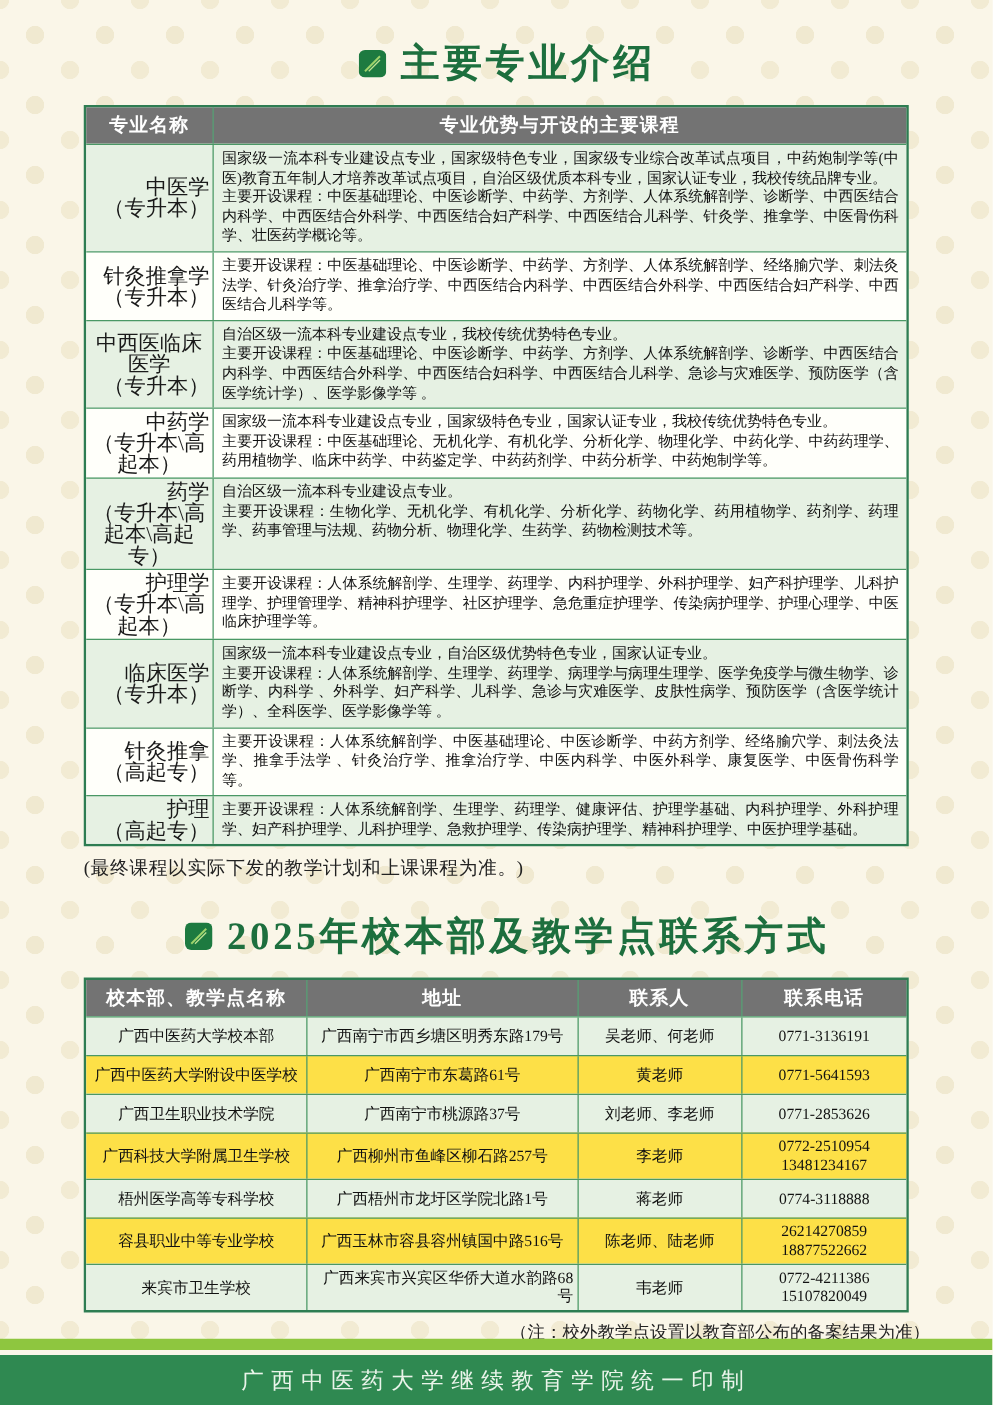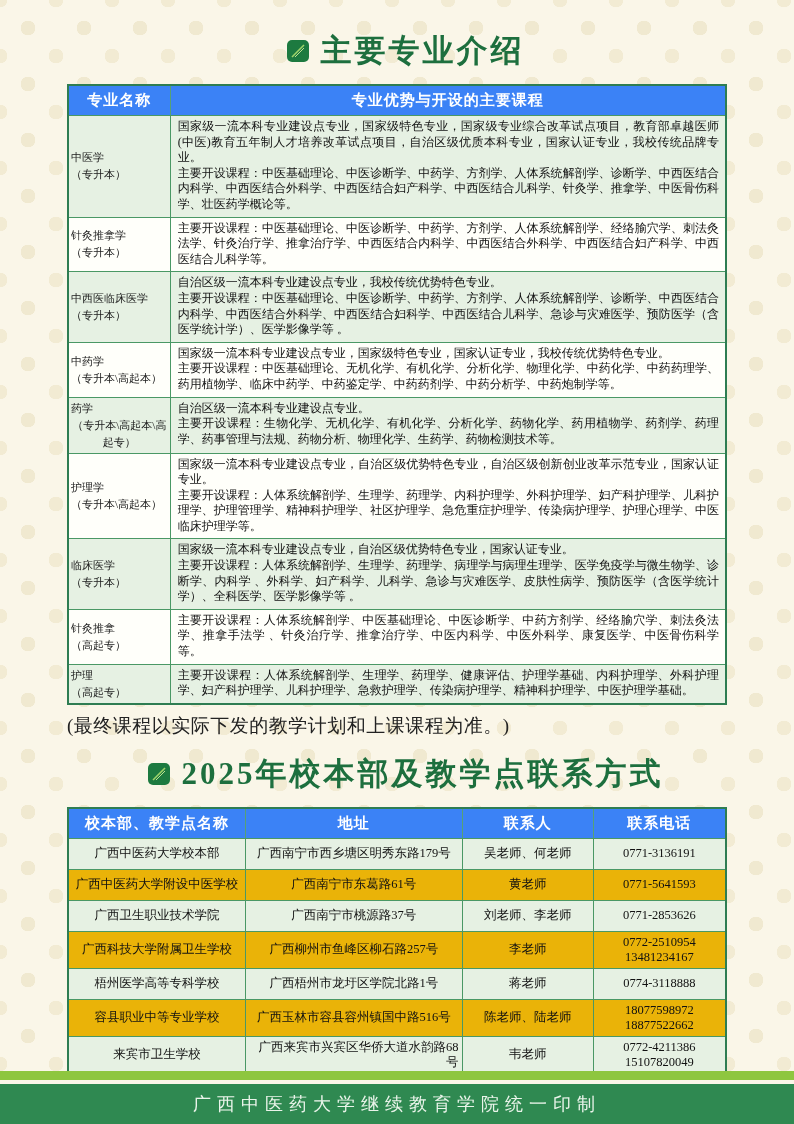--- a/index.html
+++ b/index.html
@@ -23,49 +23,49 @@
   .section-title {
     display:flex; align-items:center; justify-content:center;
     gap:12px; color:#1d6f3e; font-weight:bold;
     margin-bottom:12px;
   }
   .section-title .title-text { font-size:31px; letter-spacing:3px; }
   .leaf-icon { display:inline-block; width:22px; height:22px; }
 
   
   .gtable { width:660px; border:2px solid #2e7d52; background:#fdfdf6; }
-  .thead { display:flex; background:#3b82f6; color:#fff;
+  .thead { display:flex; background:#737373; color:#fff;
     font-family:"Liberation Sans","DejaVu Sans",sans-serif; font-weight:bold; }
   .th { display:flex; align-items:center; justify-content:center;
     padding:5px 4px; font-size:15px; letter-spacing:1px;
     border-right:1px solid #57a175; }
   .th:last-child { border-right:none; }
 
   
   .t1-col-name { width:15.5%; }
   .t1-col-desc { width:84.5%;text-align:right; }
   .t1-row { display:flex; border-top:1px solid #4a9865; background:#fffffa; }
   .t1-row.alt { background:#e6f1e3; }
   .t1-name { width:15.5%; border-right:1px solid #4a9865;
-    display:flex; flex-direction:column; align-items:flex-start; justify-content:center;
-    text-align:center; font-size:11px; line-height:17px; padding:2px; color:#1a1a1a; }
+    display:flex; flex-direction:column; align-items:flex-end; justify-content:center;
+    text-align:center; font-size:17px; line-height:17px; padding:2px; color:#1a1a1a; }
   .t1-desc { width:84.5%; padding:3px 6px 4px 7px; font-size:12px;
     line-height:15.6px; text-align:justify; color:#111; }
   .t1-desc .dline { margin:0; }
 
-  .note1 { margin-top:8px; font-size:19px; color:#222; letter-spacing:0.5px; }
-
-  .section2-title { margin-top:14px; }
+  .note1 { margin-top:8px; font-size:15px; color:#222; letter-spacing:0.5px; }
+
+  .section2-title { margin-top:24px; }
 
   
   .t2-col-name { width:27%; }
   .t2-col-addr { width:33%; }
   .t2-col-contact { width:20%; }
   .t2-col-phone { width:20%; }
-  .t2-row { display:flex; border-top:1px solid #4a9865; background:#eab308; min-height:31px; }
+  .t2-row { display:flex; border-top:1px solid #4a9865; background:#fde047; min-height:31px; }
   .t2-row.alt { background:#e6f1e3; }
   .t2-cell { display:flex; flex-direction:column; align-items:center; justify-content:center;
     text-align:right; padding:3px 3px; font-size:12.5px; line-height:15px;
     border-right:1px solid #4a9865; color:#111; }
   .t2-cell:last-child { border-right:none; }
 
   .note2 { margin-top:7px; font-size:14px; color:#222; text-align:right; }
 
   
   .bottom { position:absolute; left:0; right:0; bottom:0; }
@@ -97,21 +97,21 @@
         <div class="th t1-col-name">专业名称</div>
         <div class="th t1-col-desc">专业优势与开设的主要课程</div>
       </div>
       <div id="t1-body">
           <div class="t1-row alt">
             <div class="t1-name">
               <div class="mname">中医学</div>
               <div class="mlevel">（专升本）</div>
             </div>
             <div class="t1-desc">
-              <div class="dline">国家级一流本科专业建设点专业，国家级特色专业，国家级专业综合改革试点项目，教育部卓越医师(中医)教育五年制人才培养改革试点项目，自治区级优质本科专业，国家认证专业，我校传统品牌专业。</div>
+              <div class="dline">国家级一流本科专业建设点专业，国家级特色专业，国家级专业综合改革试点项目，中药炮制学等(中医)教育五年制人才培养改革试点项目，自治区级优质本科专业，国家认证专业，我校传统品牌专业。</div>
               <div class="dline">主要开设课程：中医基础理论、中医诊断学、中药学、方剂学、人体系统解剖学、诊断学、中西医结合内科学、中西医结合外科学、中西医结合妇产科学、中西医结合儿科学、针灸学、推拿学、中医骨伤科学、壮医药学概论等。</div>
             </div>
           </div>
           <div class="t1-row">
             <div class="t1-name">
               <div class="mname">针灸推拿学</div>
               <div class="mlevel">（专升本）</div>
             </div>
             <div class="t1-desc">
               <div class="dline">主要开设课程：中医基础理论、中医诊断学、中药学、方剂学、人体系统解剖学、经络腧穴学、刺法灸法学、针灸治疗学、推拿治疗学、中西医结合内科学、中西医结合外科学、中西医结合妇产科学、中西医结合儿科学等。</div>
@@ -146,21 +146,20 @@
               <div class="dline">自治区级一流本科专业建设点专业。</div>
               <div class="dline">主要开设课程：生物化学、无机化学、有机化学、分析化学、药物化学、药用植物学、药剂学、药理学、药事管理与法规、药物分析、物理化学、生药学、药物检测技术等。</div>
             </div>
           </div>
           <div class="t1-row">
             <div class="t1-name">
               <div class="mname">护理学</div>
               <div class="mlevel">（专升本\高起本）</div>
             </div>
             <div class="t1-desc">
-              <div class="dline">国家级一流本科专业建设点专业，自治区级优势特色专业，自治区级创新创业改革示范专业，国家认证专业。</div>
               <div class="dline">主要开设课程：人体系统解剖学、生理学、药理学、内科护理学、外科护理学、妇产科护理学、儿科护理学、护理管理学、精神科护理学、社区护理学、急危重症护理学、传染病护理学、护理心理学、中医临床护理学等。</div>
             </div>
           </div>
           <div class="t1-row alt">
             <div class="t1-name">
               <div class="mname">临床医学</div>
               <div class="mlevel">（专升本）</div>
             </div>
             <div class="t1-desc">
               <div class="dline">国家级一流本科专业建设点专业，自治区级优势特色专业，国家认证专业。</div>
@@ -248,21 +247,21 @@
             <div class="t2-cell t2-col-contact">蒋老师</div>
             <div class="t2-cell t2-col-phone">
               <div class="phone-line">0774-3118888</div>
             </div>
           </div>
           <div class="t2-row">
             <div class="t2-cell t2-col-name">容县职业中等专业学校</div>
             <div class="t2-cell t2-col-addr">广西玉林市容县容州镇国中路516号</div>
             <div class="t2-cell t2-col-contact">陈老师、陆老师</div>
             <div class="t2-cell t2-col-phone">
-              <div class="phone-line">18077598972</div>
+              <div class="phone-line">26214270859</div>
               <div class="phone-line">18877522662</div>
             </div>
           </div>
           <div class="t2-row alt">
             <div class="t2-cell t2-col-name">来宾市卫生学校</div>
             <div class="t2-cell t2-col-addr">广西来宾市兴宾区华侨大道水韵路68号</div>
             <div class="t2-cell t2-col-contact">韦老师</div>
             <div class="t2-cell t2-col-phone">
               <div class="phone-line">0772-4211386</div>
               <div class="phone-line">15107820049</div>

